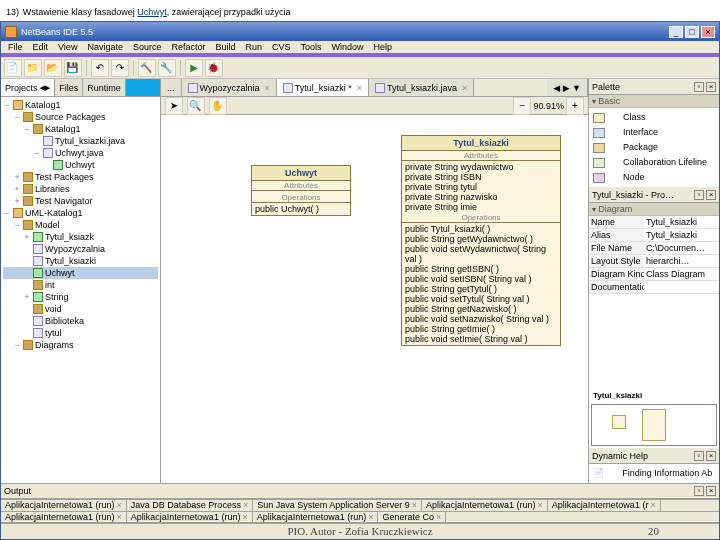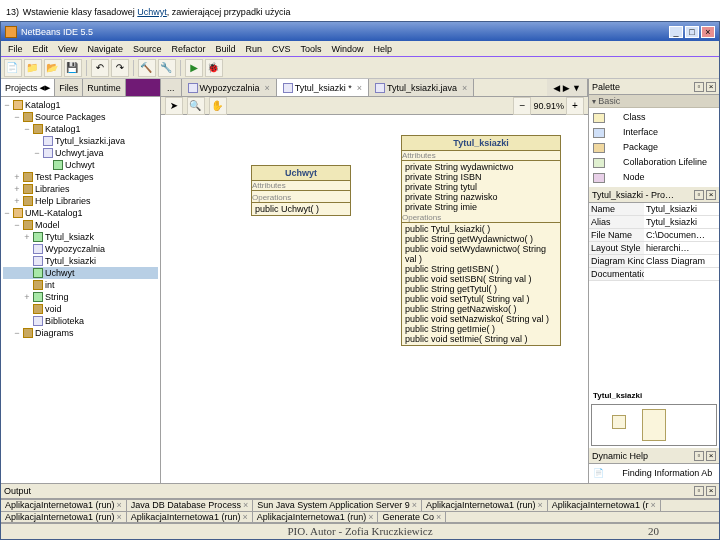--- a/index.html
+++ b/index.html
@@ -3,28 +3,28 @@
 <meta charset="utf-8">
 <style>
 *{box-sizing:border-box;margin:0;padding:0;font-family:Tahoma,Arial,sans-serif;font-size:9px}
 body{background:#fff;width:720px;height:540px;overflow:hidden}
 .slide-title{font-size:15px;padding:2px 6px;font-family:"Times New Roman",serif}
 .slide-title .hl{color:#003e7e;text-decoration:underline}
 .app{border:1px solid #435d8a;background:#ece9d8}
 .titlebar{background:linear-gradient(#7e9ed8,#2c5bb5);height:19px;display:flex;align-items:center;padding:0 4px;color:#fff;font-size:10px}
 .titlebar .spacer{flex:1}
 .titlebar .winbtn{width:14px;height:12px;background:#d6e3f7;margin-left:2px;border:1px solid #fff;color:#000;text-align:center;line-height:10px;font-size:9px}
-.menubar{background:#ece9d8;height:16px;display:flex;align-items:center;padding:0 2px;border-bottom:1px solid #8b5cf6}
+.menubar{background:#ece9d8;height:16px;display:flex;align-items:center;padding:0 2px;border-bottom:4px solid #8b5cf6}
 .menubar span{padding:0 5px}
 .toolbar{background:#ece9d8;height:22px;display:flex;align-items:center;padding:0 3px;border-bottom:1px solid #c0c0c0;gap:2px}
 .tbtn{width:18px;height:18px;border:1px solid #d0cdbf;background:#f5f3e9;display:flex;align-items:center;justify-content:center;font-size:10px}
 .tsep{width:1px;height:16px;background:#c0c0c0;margin:0 2px}
 .body-row{display:flex;height:404px}
 .left-pane{width:160px;border-right:1px solid #a0a0a0;display:flex;flex-direction:column;background:#fff}
-.pane-tabs{display:flex;background:#701a75;height:18px;border-bottom:1px solid #a0a0a0}
+.pane-tabs{display:flex;background:#0ea5e9;height:18px;border-bottom:1px solid #a0a0a0}
 .pane-tab{padding:2px 4px;border-right:1px solid #a0a0a0;background:#fff;display:flex;align-items:center;gap:2px}
 .pane-tab.inactive{background:#e4e1d4}
 .tree{flex:1;overflow:hidden;padding:2px;background:#fff;font-size:9px;line-height:12px}
 .tree-node{white-space:nowrap;display:flex;align-items:center;gap:2px}
 .ind1{padding-left:10px}.ind2{padding-left:20px}.ind3{padding-left:30px}.ind4{padding-left:40px}
 .exp{color:#888;width:8px;display:inline-block;text-align:center;font-size:9px}
 .ico{width:10px;height:10px;display:inline-block;background:#f0c040;border:1px solid #b08000}
 .ico.pkg{background:#c8a860}
 .ico.file{background:#e8e8f8;border-color:#8080c0}
 .ico.cls{background:#a8e8a8;border-color:#408040}
@@ -33,21 +33,21 @@
 .center-pane{flex:1;display:flex;flex-direction:column;background:#fff;border-right:1px solid #a0a0a0}
 .editor-tabs{display:flex;background:#ece9d8;height:18px;border-bottom:1px solid #a0a0a0}
 .etab{padding:2px 6px;border-right:1px solid #a0a0a0;background:#e4e1d4;display:flex;align-items:center;gap:2px;font-size:9px}
 .etab.active{background:#fff}
 .etab .x{color:#888;margin-left:3px}
 .editor-toolbar{height:18px;background:#ece9d8;border-bottom:1px solid #a0a0a0;display:flex;align-items:center;padding:0 4px;gap:4px}
 .zoom{margin-left:auto;display:flex;align-items:center;gap:2px}
 .diagram{flex:1;background:#fff;position:relative;overflow:hidden}
 .uml-class{position:absolute;border:1px solid #8a7a3a;background:#faf5dc;font-size:9px}
 .uml-title{background:#f0e8b8;border-bottom:1px solid #8a7a3a;text-align:center;padding:2px;font-weight:bold;color:#2e4a7f}
-.uml-section-label{font-size:8px;color:#888;text-align:left;padding:0}
+.uml-section-label{font-size:8px;color:#888;text-align:center;padding:0}
 .uml-section{border-top:1px solid #8a7a3a;padding:1px 3px;font-size:8px;line-height:10px}
 .right-pane{width:130px;display:flex;flex-direction:column;background:#fff}
 .panel-title{background:#ece9d8;height:16px;border-bottom:1px solid #a0a0a0;display:flex;align-items:center;padding:0 3px;justify-content:space-between}
 .panel-title .ctrls{display:flex;gap:2px}
 .panel-title .pbtn{width:10px;height:10px;border:1px solid #888;font-size:8px;text-align:center;line-height:8px}
 .palette{padding:2px;font-size:9px;line-height:13px}
 .palette-item{display:flex;align-items:center;gap:18px;padding:1px 2px}
 .pico{width:12px;height:10px;border:1px solid #888;display:inline-block}
 .pico.cls{background:#f8f0c0}
 .pico.intf{background:#d0e0f8}
@@ -170,21 +170,21 @@
             <span>Test Packages</span>
           </div>
           <div class="tree-node ind1">
             <span class="exp">+</span>
             <span class="ico pkg"></span>
             <span>Libraries</span>
           </div>
           <div class="tree-node ind1">
             <span class="exp">+</span>
             <span class="ico pkg"></span>
-            <span>Help Libraries</span>
+            <span>Test Navigator</span>
           </div>
           <div class="tree-node ind0">
             <span class="exp">−</span>
             <span class="ico db"></span>
             <span>UML-Katalog1</span>
           </div>
           <div class="tree-node ind1">
             <span class="exp">−</span>
             <span class="ico pkg"></span>
             <span>Model</span>
@@ -221,20 +221,25 @@
           </div>
           <div class="tree-node ind2">
             <span class="exp"></span>
             <span class="ico pkg"></span>
             <span>void</span>
           </div>
           <div class="tree-node ind2">
             <span class="exp"></span>
             <span class="ico file"></span>
             <span>Biblioteka</span>
+          </div>
+          <div class="tree-node ind2">
+            <span class="exp"></span>
+            <span class="ico file"></span>
+            <span>tytul</span>
           </div>
           <div class="tree-node ind1">
             <span class="exp">−</span>
             <span class="ico pkg"></span>
             <span>Diagrams</span>
           </div>
         </div>
     </div>
 
     <div class="center-pane">
@@ -340,20 +345,21 @@
           </div>
         </div>
 
       <div class="panel-title">
         <span>Tytul_ksiazki - Pro…</span>
         <span class="ctrls">
             <span class="pbtn">▫</span>
             <span class="pbtn">×</span>
           </span>
       </div>
+      <div class="cat">▾ <span>Diagram</span></div>
       <div class="props">
         <div class="props-grid" id="props-grid">
             <div class="k">Name</div>
             <div>Tytul_ksiazki</div>
             <div class="k">Alias</div>
             <div>Tytul_ksiazki</div>
             <div class="k">File Name</div>
             <div>C:\Documen…</div>
             <div class="k">Layout Style</div>
             <div>hierarchi…</div>

